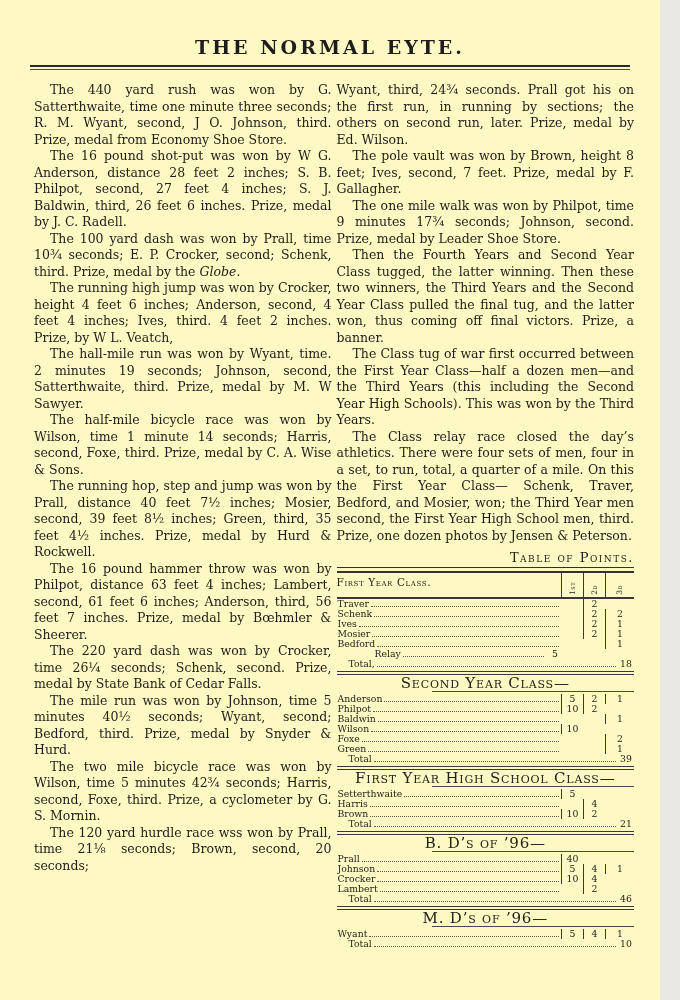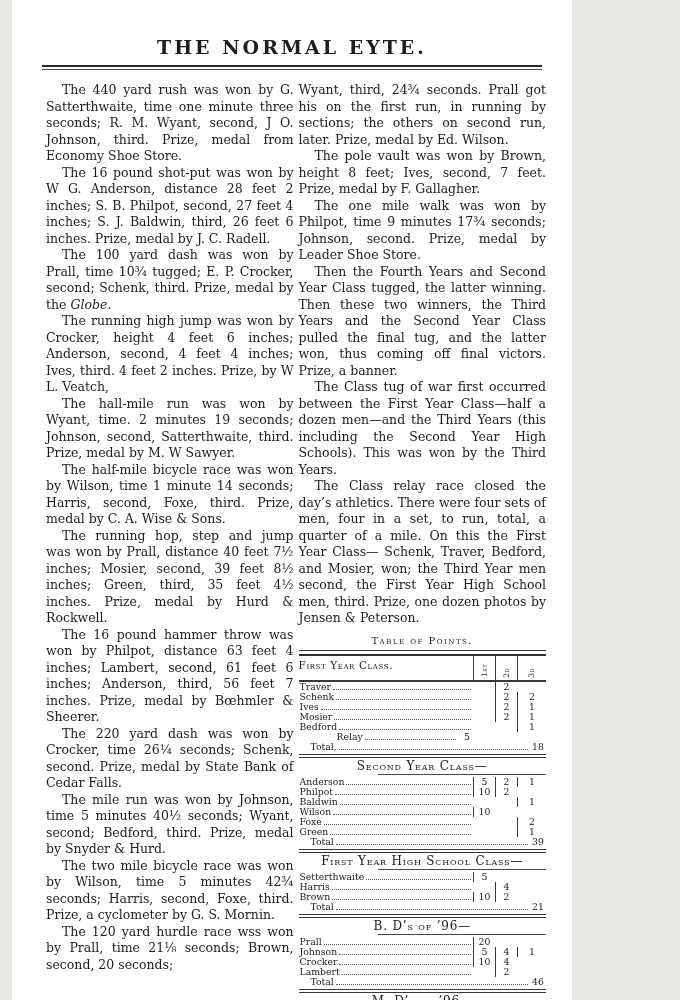--- a/index.html
+++ b/index.html
@@ -1,41 +1,40 @@
 <!DOCTYPE html>
 <html><head>
 <meta charset="utf-8">
 <style>
   html,body{margin:0;padding:0;}
   body{width:680px;height:1000px;background:#e9e7e2;}
   .page{
-    position:relative;width:560px;height:1000px;overflow:hidden;
-    background:#ffffff;color:#1e1d1b;
+    position:relative;width:660px;height:1000px;overflow:hidden;
+    background:#fef9c3;color:#1e1d1b;
     font-family:"DejaVu Serif","Liberation Serif",serif;
-    margin-left:12px;
   }
   .masthead{
     text-align:center;padding-top:36px;font-size:19px;font-weight:bold;
     letter-spacing:3px;
   }
   .rule-double{
     margin:7px 30px 0 30px;height:2px;
     border-top:2px solid #2b2a28;border-bottom:1px solid #4a4947;
   }
   .columns{display:flex;gap:5px;padding:12px 26px 0 34px;}
   .col{width:299px;font-size:12.5px;line-height:16.5px;text-align:justify;}
   .para{margin:0;text-indent:16px;}
   .para.noindent{text-indent:0;}
   .it{font-style:italic;}
 
   
   .tbl{margin-top:8px;font-size:9.3px;line-height:10px;color:#22211f;}
   .tbl-caption{
-    text-align:center;font-variant:small-caps;letter-spacing:1.5px;
-    font-size:10px;line-height:12px;margin-bottom:3px;
+    text-align:right;font-variant:small-caps;letter-spacing:1.5px;
+    font-size:13px;line-height:12px;margin-bottom:3px;
   }
   .tbl-top{height:3px;border-top:1px solid #33322f;border-bottom:2px solid #33322f;}
   .trow{display:flex;align-items:flex-end;height:10px;}
   .trow.thead{height:24px;border-bottom:2px solid #3a3937;}
   .thlabel{font-variant:small-caps;font-size:10.5px;letter-spacing:0.6px;padding-bottom:10px;}
   .tname{flex:1;display:flex;align-items:flex-end;white-space:nowrap;overflow:hidden;}
   .tname .nm{padding-left:1px;}
   .tname.rind .nm{padding-left:38px;}
   .ldr{flex:1;border-bottom:1px dotted #5a5955;margin:0 2px 2px 2px;min-width:6px;}
   .pre{width:12px;text-align:right;padding-right:3px;}
@@ -45,36 +44,36 @@
   .rott{
     writing-mode:vertical-rl;transform:rotate(180deg);
     font-size:7.6px;letter-spacing:0.5px;font-variant:small-caps;
     margin-bottom:2px;line-height:8px;
   }
   .ttotal{display:flex;align-items:flex-end;height:10px;}
   .ttotal .tlab{padding-left:12px;}
   .ttotal .tval{width:16px;text-align:center;}
   .tsep{height:2px;border-top:1px solid #3a3937;border-bottom:1px solid #3a3937;margin:2px 0 1px;}
   .tsect{
-    text-align:center;font-variant:small-caps;font-size:12px;
+    text-align:center;font-variant:small-caps;font-size:15px;
     letter-spacing:0.8px;line-height:13px;margin-top:2px;
   }
   .tsub{border-top:1px solid #4a4946;width:68%;margin:1px 0 2px auto;}
 </style>
 </head>
 <body>
 
 <div class="page">
   <div class="masthead">THE NORMAL EYTE.</div>
   <div class="rule-double"></div>
   <div class="columns">
     <div class="col">
         <p class="para"><span>The 440 yard rush was won by G. Satterthwaite, time one minute three seconds; R. M. Wyant, second, J O. Johnson, third. Prize, medal from Economy Shoe Store.</span></p>
         <p class="para"><span>The 16 pound shot-put was won by W G. Anderson, distance 28 feet 2 inches; S. B. Philpot, second, 27 feet 4 inches; S. J. Baldwin, third, 26 feet 6 inches. Prize, medal by J. C. Radell.</span></p>
-        <p class="para"><span>The 100 yard dash was won by Prall, time 10¾ tugged; E. P. Crocker, second; Schenk, third. Prize, medal by the </span><span class="it">Globe</span><span>.</span></p>
+        <p class="para"><span>The 100 yard dash was won by Prall, time 10¾ seconds; E. P. Crocker, second; Schenk, third. Prize, medal by the </span><span class="it">Globe</span><span>.</span></p>
         <p class="para"><span>The running high jump was won by Crocker, height 4 feet 6 inches; Anderson, second, 4 feet 4 inches; Ives, third. 4 feet 2 inches. Prize, by W L. Veatch,</span></p>
         <p class="para"><span>The hall-mile run was won by Wyant, time. 2 minutes 19 seconds; Johnson, second, Satterthwaite, third. Prize, medal by M. W Sawyer.</span></p>
         <p class="para"><span>The half-mile bicycle race was won by Wilson, time 1 minute 14 seconds; Harris, second, Foxe, third. Prize, medal by C. A. Wise &amp; Sons.</span></p>
         <p class="para"><span>The running hop, step and jump was won by Prall, distance 40 feet 7½ inches; Mosier, second, 39 feet 8½ inches; Green, third, 35 feet 4½ inches. Prize, medal by Hurd &amp; Rockwell.</span></p>
         <p class="para"><span>The 16 pound hammer throw was won by Philpot, distance 63 feet 4 inches; Lambert, second, 61 feet 6 inches; Anderson, third, 56 feet 7 inches. Prize, medal by Bœhmler &amp; Sheerer.</span></p>
         <p class="para"><span>The 220 yard dash was won by Crocker, time 26¼ seconds; Schenk, second. Prize, medal by State Bank of Cedar Falls.</span></p>
         <p class="para"><span>The mile run was won by Johnson, time 5 minutes 40½ seconds; Wyant, second; Bedford, third. Prize, medal by Snyder &amp; Hurd.</span></p>
         <p class="para"><span>The two mile bicycle race was won by Wilson, time 5 minutes 42¾ seconds; Harris, second, Foxe, third. Prize, a cyclometer by G. S. Mornin.</span></p>
         <p class="para"><span>The 120 yard hurdle race wss won by Prall, time 21⅛ seconds; Brown, second, 20 seconds;</span></p>
       </div>
@@ -261,21 +260,21 @@
               <span class="tval">21</span>
             </div>
             <div class="tsep"></div>
             <div class="tsect">B. D’s of ’96—</div>
             <div class="tsub"></div>
             <div class="trow">
               <div class="tname">
                 <span class="nm">Prall</span>
                 <span class="ldr"></span>
               </div>
-              <div class="tc">20</div>
+              <div class="tc">40</div>
               <div class="tc"></div>
               <div class="tc last"></div>
             </div>
             <div class="trow">
               <div class="tname">
                 <span class="nm">Johnson</span>
                 <span class="ldr"></span>
               </div>
               <div class="tc">5</div>
               <div class="tc">4</div>

